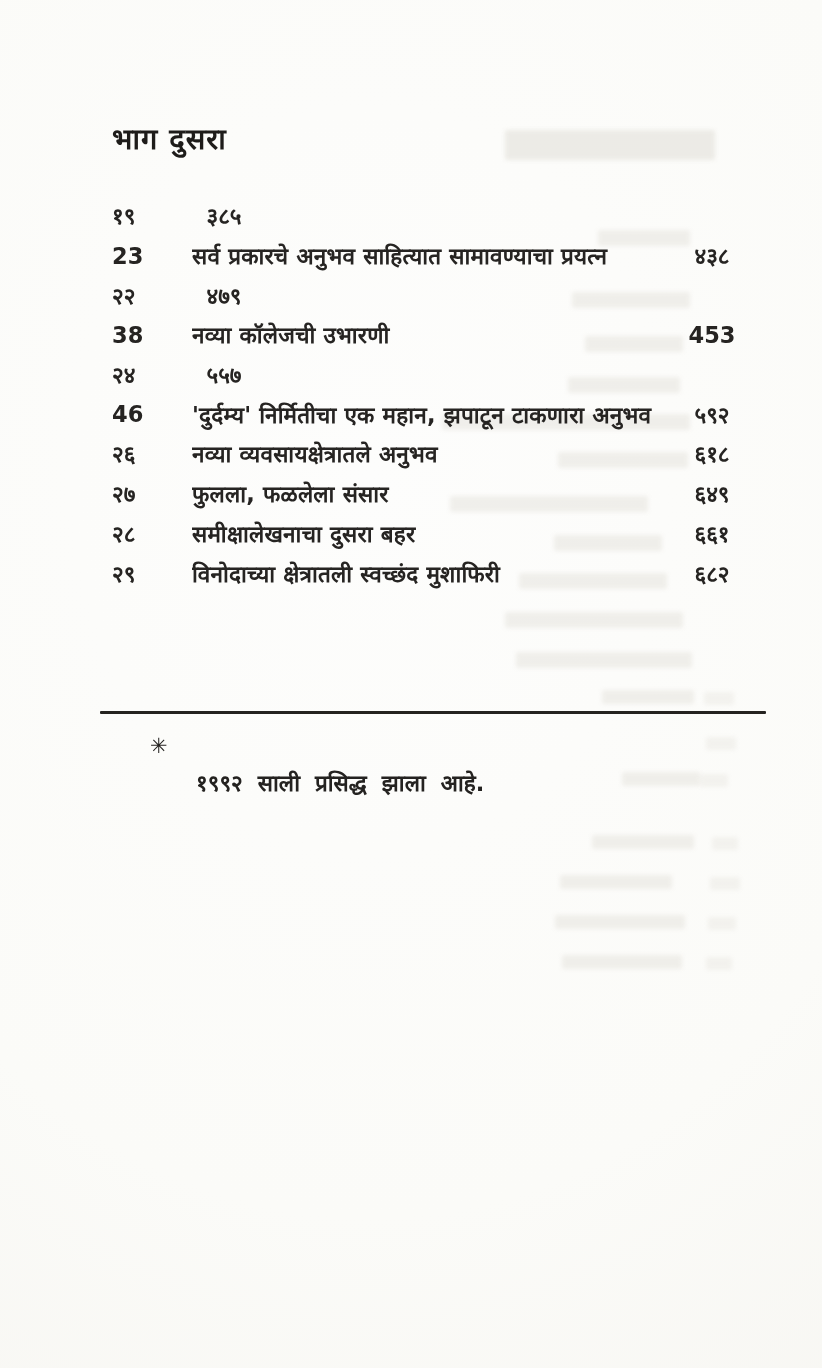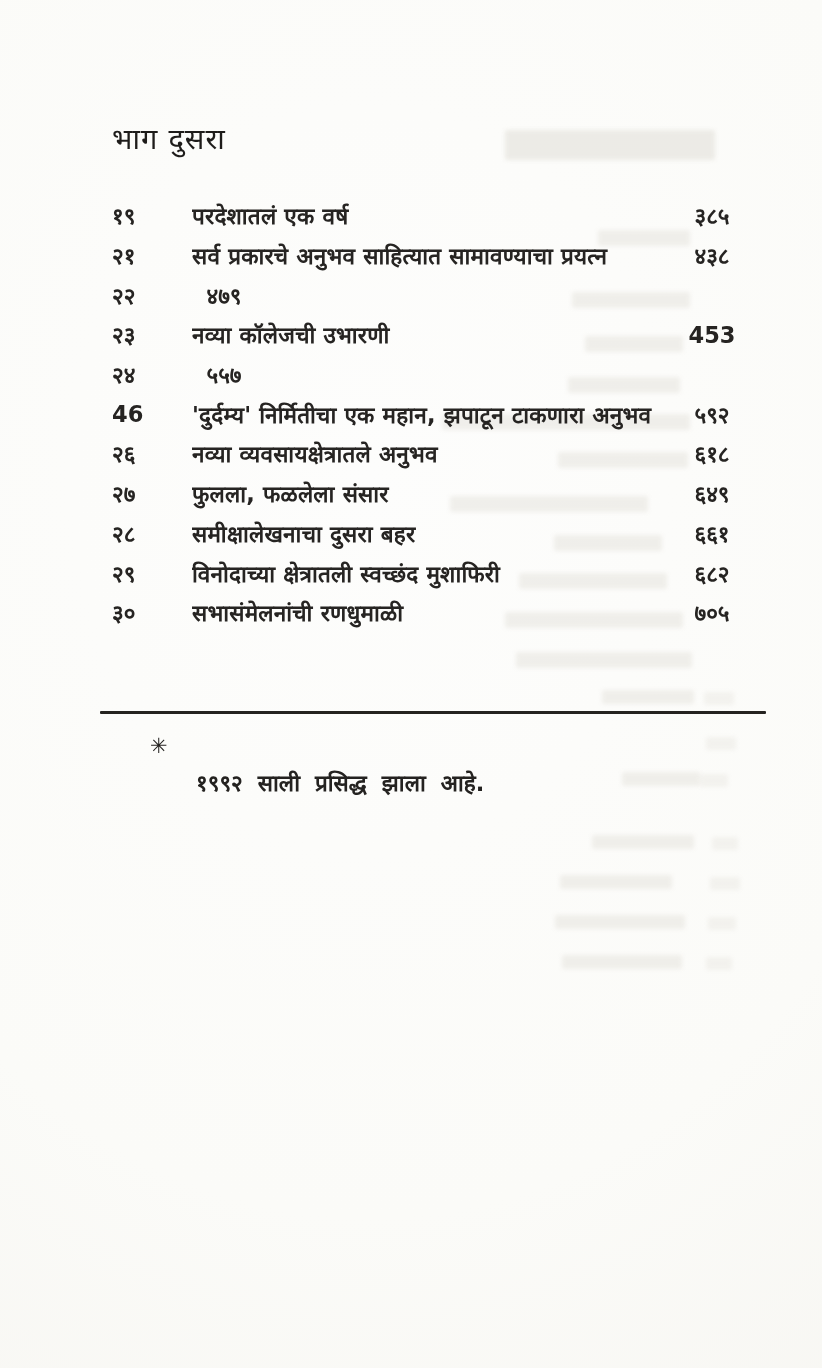--- a/index.html
+++ b/index.html
@@ -18,21 +18,21 @@
     overflow: hidden;
     color: #232120;
   }
 
   
   .section-heading {
     position: absolute;
     left: 112px;
     top: 118px;
     font-size: 29px;
-    font-weight: 400;
+    font-weight: 700;
     letter-spacing: 1px;
     color: #1e1c1a;
   }
 
   
   .toc {
     position: absolute;
     left: 112px;
     top: 196px;
     width: 632px;
@@ -134,34 +134,33 @@
   <div class="ghost" style="left:555px; top:915px; width:130px; height:14px;"></div>
   <div class="ghost faint" style="left:708px; top:917px; width:28px; height:13px;"></div>
   <div class="ghost" style="left:562px; top:955px; width:120px; height:14px;"></div>
   <div class="ghost faint" style="left:706px; top:957px; width:26px; height:13px;"></div>
 
   <div class="section-heading">भाग दुसरा</div>
 
   <div class="toc">
     <div class="toc-row">
       <span class="toc-num">१९</span>
-      <span class="toc-title">परदेशातलं एक वर्ष</span>
       <span class="toc-page">३८५</span>
     </div>
     <div class="toc-row">
-      <span class="toc-num">२१</span>
+      <span class="toc-num">23</span>
       <span class="toc-title">सर्व प्रकारचे अनुभव साहित्यात सामावण्याचा प्रयत्न</span>
       <span class="toc-page">४३८</span>
     </div>
     <div class="toc-row">
       <span class="toc-num">२२</span>
       <span class="toc-page">४७९</span>
     </div>
     <div class="toc-row">
-      <span class="toc-num">२३</span>
+      <span class="toc-num">38</span>
       <span class="toc-title">नव्या कॉलेजची उभारणी</span>
       <span class="toc-page">453</span>
     </div>
     <div class="toc-row">
       <span class="toc-num">२४</span>
       <span class="toc-page">५५७</span>
     </div>
     <div class="toc-row">
       <span class="toc-num">46</span>
       <span class="toc-title">'दुर्दम्य' निर्मितीचा एक महान, झपाटून टाकणारा अनुभव</span>
@@ -179,25 +178,20 @@
     </div>
     <div class="toc-row">
       <span class="toc-num">२८</span>
       <span class="toc-title">समीक्षालेखनाचा दुसरा बहर</span>
       <span class="toc-page">६६१</span>
     </div>
     <div class="toc-row">
       <span class="toc-num">२९</span>
       <span class="toc-title">विनोदाच्या क्षेत्रातली स्वच्छंद मुशाफिरी</span>
       <span class="toc-page">६८२</span>
-    </div>
-    <div class="toc-row">
-      <span class="toc-num">३०</span>
-      <span class="toc-title">सभासंमेलनांची रणधुमाळी</span>
-      <span class="toc-page">७०५</span>
     </div>
   </div>
 
   <div class="footnote-rule"></div>
   <div class="footnote">
     <span class="footnote-symbol">✳</span>
     <span class="footnote-body">
       <br>
       <span>१९९२ साली प्रसिद्ध झाला आहे.</span>
     </span>

